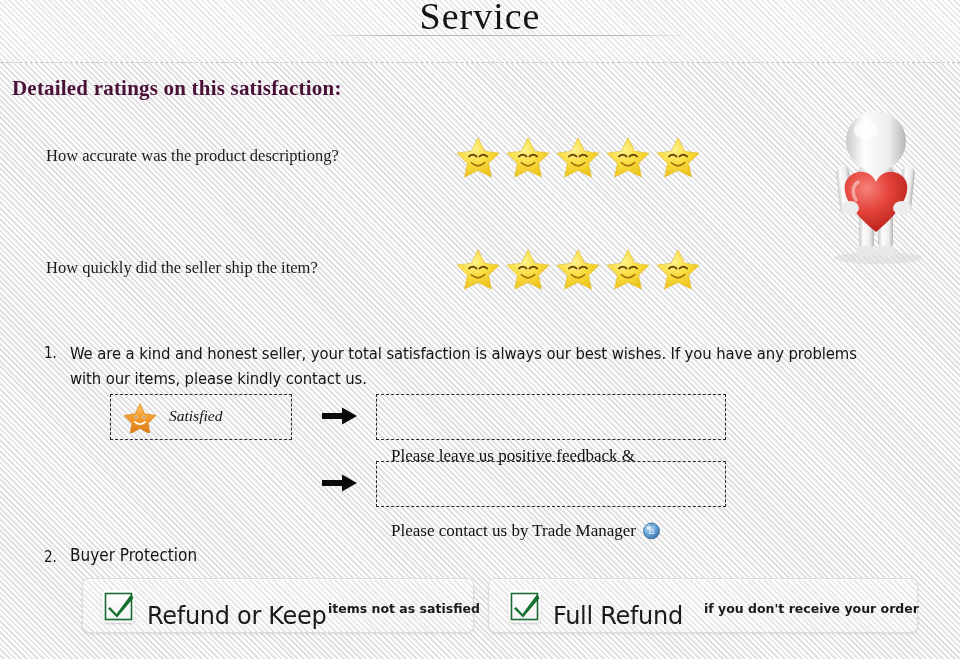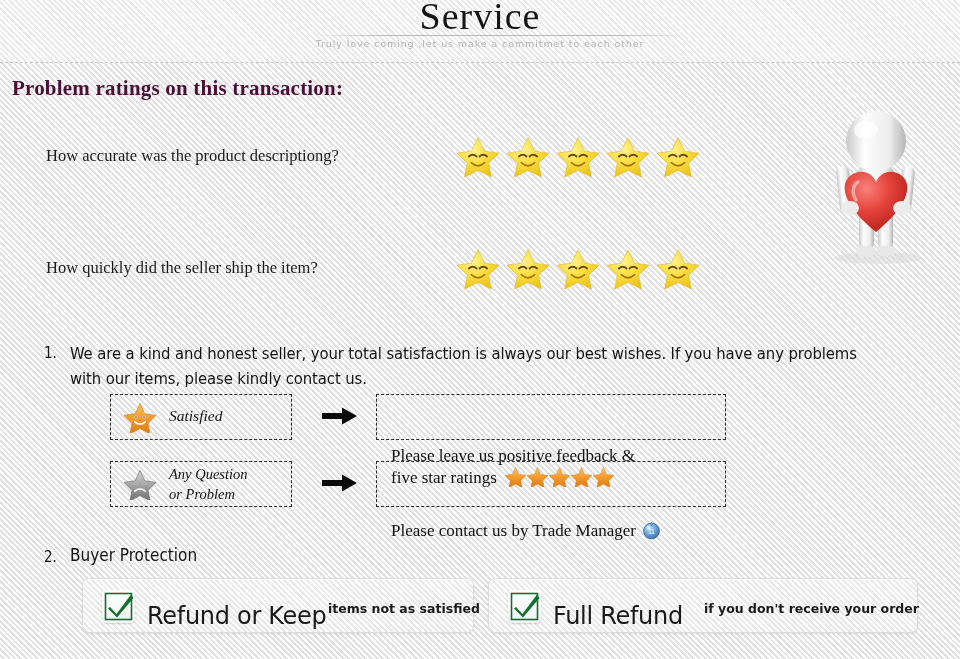--- a/index.html
+++ b/index.html
@@ -346,25 +346,24 @@
       <path d="M20 3 L26 16 L40 18 L30 28 L32.5 41 L20 34.5 L7.5 41 L10 28 L0 18 L14 16 Z" fill="url(#gOrange)" stroke="#cf7a0f" stroke-width="0.9" stroke-linejoin="round"></path>
     </symbol>
   </defs>
 </svg>
 
 <div id="page">
 
   <div id="header">
     <div id="header-title">Service</div>
     <div id="header-rule"></div>
-    <div id="header-tagline">Truly love coming ,let us make a commitmet to each other</div>
     <div id="header-divider"></div>
   </div>
 
-  <div id="section-heading">Problem ratings on this transaction:</div>
+  <div id="section-heading">Detailed ratings on this satisfaction:</div>
 
   <div id="hero-figure">
     <svg viewBox="0 0 128 165" width="128" height="165">
       <ellipse cx="66" cy="158" rx="44" ry="6" fill="#d9d9d9" opacity="0.55"></ellipse>
 
       <rect x="47" y="106" width="15" height="44" rx="7" fill="url(#gBody)"></rect>
       <rect x="66" y="106" width="15" height="44" rx="7" fill="url(#gBody)"></rect>
       <ellipse cx="54" cy="151" rx="10" ry="5.5" fill="#e8e8e8"></ellipse>
       <ellipse cx="74" cy="151" rx="10" ry="5.5" fill="#e8e8e8"></ellipse>
 
@@ -437,50 +436,24 @@
         </svg>
       <span class="flow-left-text" style="top:12px">Satisfied</span>
     </div>
 
     <svg class="flow-arrow" style="top:12px" viewBox="0 0 36 20">
       <path d="M0 7 L20 7 L20 1.5 L35 10 L20 18.5 L20 13 L0 13 Z" fill="#0a0a0a"></path>
     </svg>
 
     <div class="dashed-box flow-right" style="top:0;height:46px">
       <span class="flow-right-text" style="top:4px">Please leave us positive feedback &amp;</span>
-      <span class="flow-right-text" style="top:24px">
-        <span>five star ratings</span><span class="mini-star-row">
-            <svg class="mini-star">
-              <use href="#sym-orange-star"></use>
-            </svg>
-            <svg class="mini-star">
-              <use href="#sym-orange-star"></use>
-            </svg>
-            <svg class="mini-star">
-              <use href="#sym-orange-star"></use>
-            </svg>
-            <svg class="mini-star">
-              <use href="#sym-orange-star"></use>
-            </svg>
-            <svg class="mini-star">
-              <use href="#sym-orange-star"></use>
-            </svg>
-          </span>
-      </span>
     </div>
   </div>
 
   <div class="flow-row" style="top:461px;height:46px;width:100%">
-    <div class="dashed-box flow-left" style="top:0;height:46px">
-      <svg class="flow-left-icon">
-          <use href="#sym-sad-star"></use>
-        </svg>
-      <span class="flow-left-text" style="top:4px;font-size:14.5px">Any Question</span>
-      <span class="flow-left-text" style="top:24px;font-size:14.5px">or Problem</span>
-    </div>
 
     <svg class="flow-arrow" style="top:12px" viewBox="0 0 36 20">
       <path d="M0 7 L20 7 L20 1.5 L35 10 L20 18.5 L20 13 L0 13 Z" fill="#0a0a0a"></path>
     </svg>
 
     <div class="dashed-box flow-right" style="top:0;height:46px">
       <span class="flow-right-text" style="top:12px">
         <span>Please contact us by Trade Manager</span><svg style="width:19px;height:19px;vertical-align:-4px;margin-left:6px" viewBox="0 0 20 20">
           <circle cx="10" cy="10.5" r="8.3" fill="url(#gTM)" stroke="#2f6396" stroke-width="0.9"></circle>
           <path d="M10 1.6 q2.4 2.6 0.4 3.4 q-2.2 0.8 -0.4 -3.4 Z" fill="#8fc2e6" stroke="#2f6396" stroke-width="0.6"></path>

